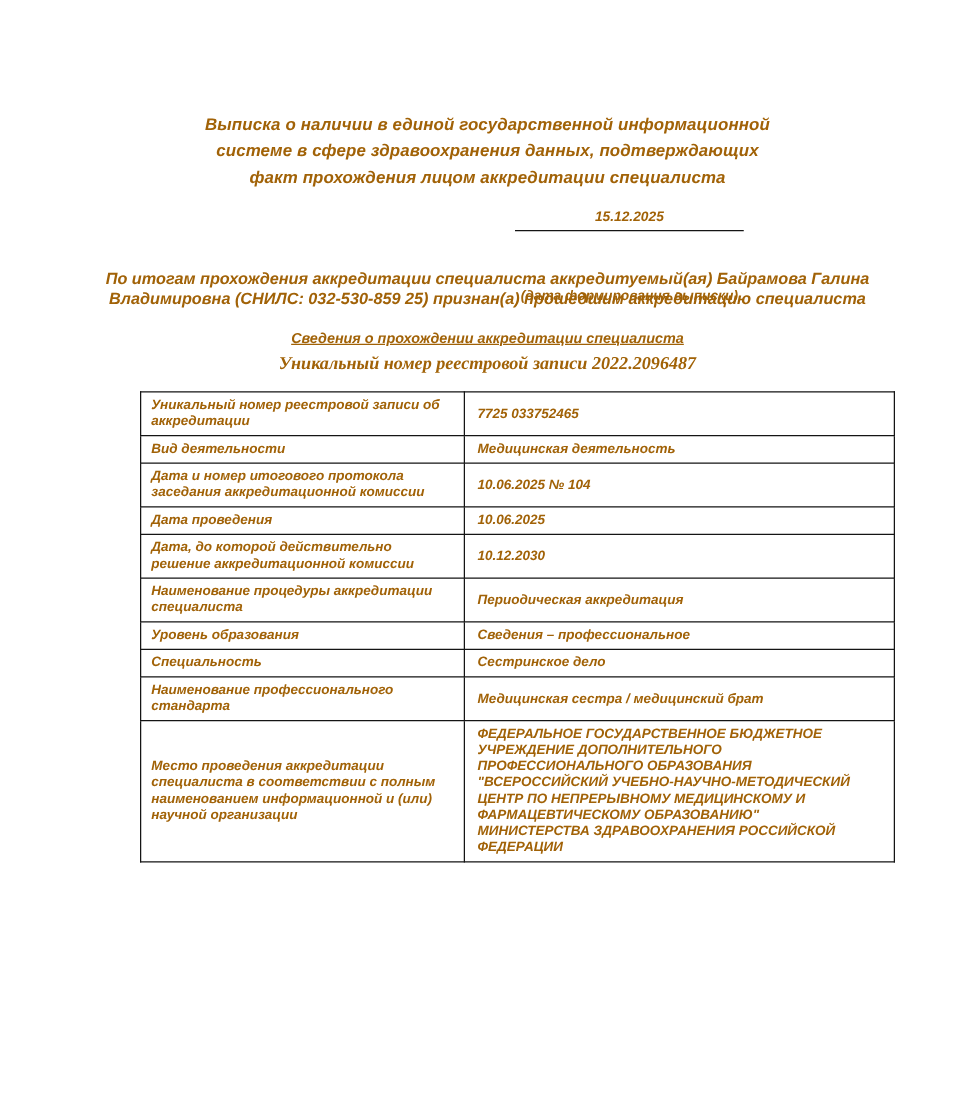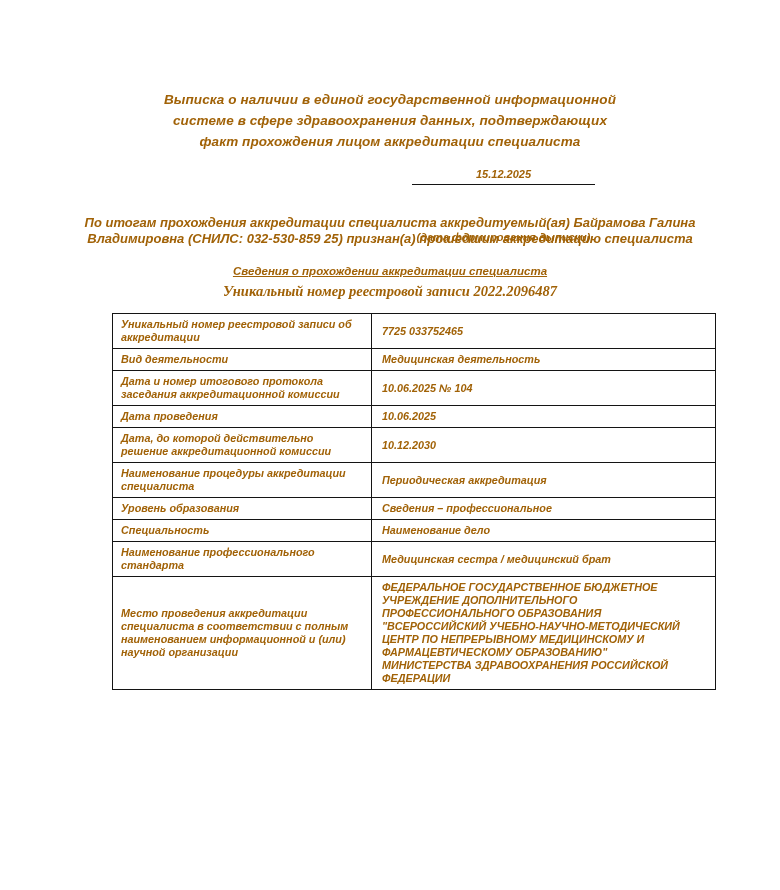--- a/index.html
+++ b/index.html
@@ -145,21 +145,21 @@
       <tr>
         <td class="cell-label">Наименование процедуры аккредитации специалиста</td>
         <td class="cell-value">Периодическая аккредитация</td>
       </tr>
       <tr>
         <td class="cell-label">Уровень образования</td>
         <td class="cell-value">Сведения – профессиональное</td>
       </tr>
       <tr>
         <td class="cell-label">Специальность</td>
-        <td class="cell-value">Наименование дело</td>
+        <td class="cell-value">Сестринское дело</td>
       </tr>
       <tr>
         <td class="cell-label">Наименование профессионального стандарта</td>
         <td class="cell-value">Медицинская сестра / медицинский брат</td>
       </tr>
       <tr>
         <td class="cell-label">Место проведения аккредитации специалиста в соответствии с полным наименованием информационной и (или) научной организации</td>
         <td class="cell-value">ФЕДЕРАЛЬНОЕ ГОСУДАРСТВЕННОЕ БЮДЖЕТНОЕ УЧРЕЖДЕНИЕ ДОПОЛНИТЕЛЬНОГО ПРОФЕССИОНАЛЬНОГО ОБРАЗОВАНИЯ "ВСЕРОССИЙСКИЙ УЧЕБНО-НАУЧНО-МЕТОДИЧЕСКИЙ ЦЕНТР ПО НЕПРЕРЫВНОМУ МЕДИЦИНСКОМУ И ФАРМАЦЕВТИЧЕСКОМУ ОБРАЗОВАНИЮ" МИНИСТЕРСТВА ЗДРАВООХРАНЕНИЯ РОССИЙСКОЙ ФЕДЕРАЦИИ</td>
       </tr>
     </tbody>

